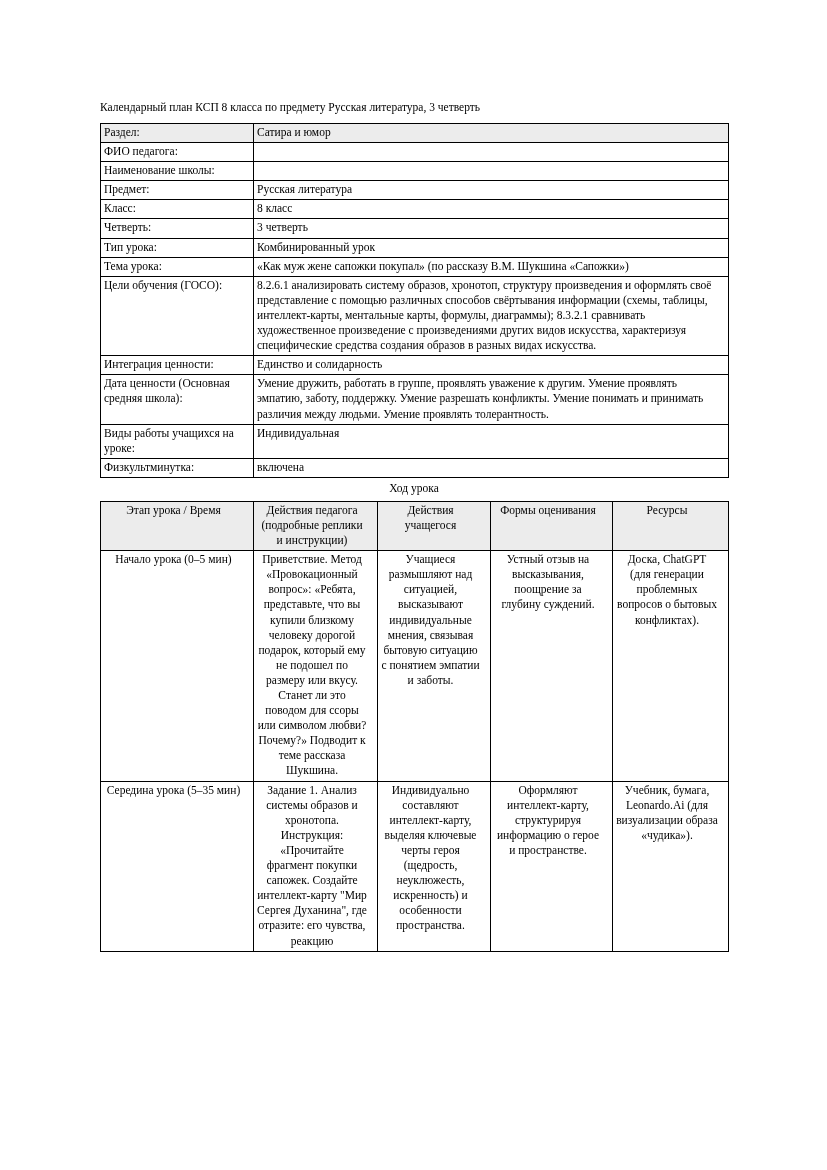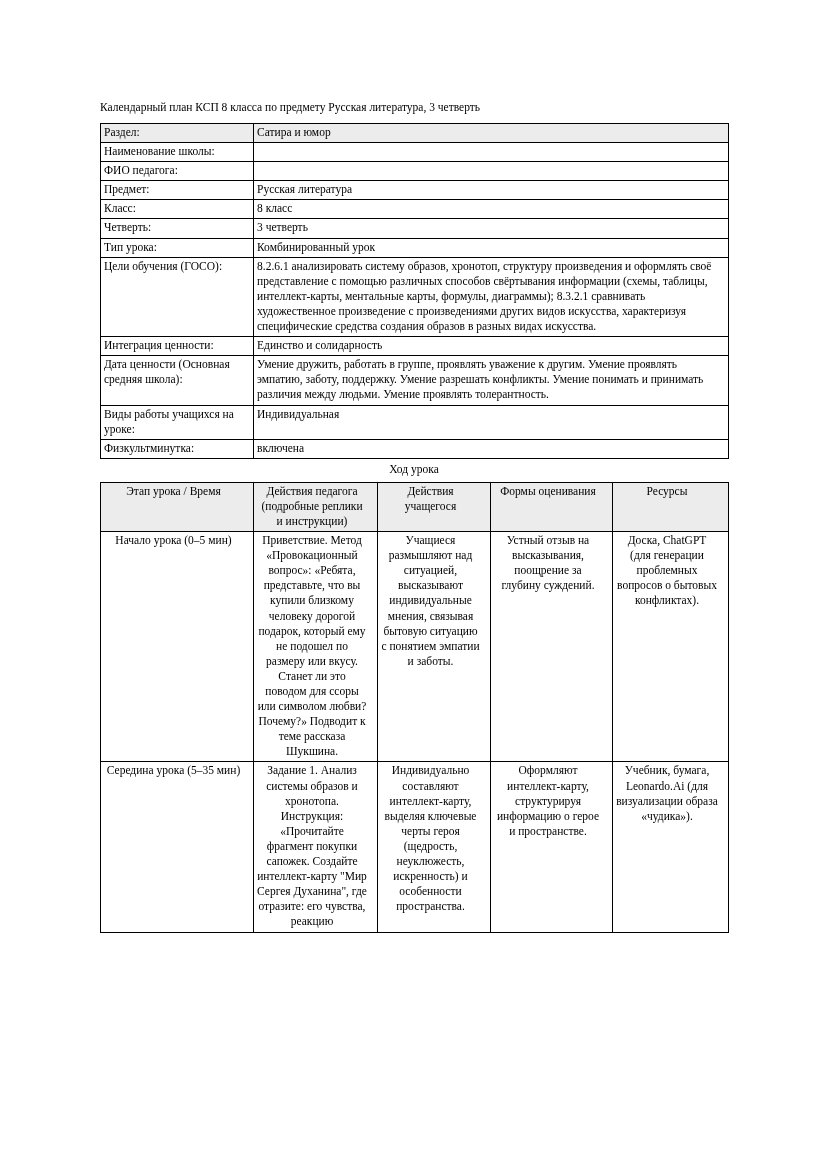--- a/index.html
+++ b/index.html
@@ -84,42 +84,46 @@
       <colgroup>
           <col class="c1">
           <col class="c2">
         </colgroup>
       <tbody>
         <tr class="shaded">
           <td>Раздел:</td>
           <td>Сатира и юмор</td>
         </tr>
         <tr>
-          <td>Наименование школы:</td>
+          <td>ФИО педагога:</td>
           <td></td>
         </tr>
         <tr>
-          <td>ФИО педагога:</td>
+          <td>Наименование школы:</td>
           <td></td>
         </tr>
         <tr>
           <td>Предмет:</td>
           <td>Русская литература</td>
         </tr>
         <tr>
           <td>Класс:</td>
           <td>8 класс</td>
         </tr>
         <tr>
           <td>Четверть:</td>
           <td>3 четверть</td>
         </tr>
         <tr>
           <td>Тип урока:</td>
           <td>Комбинированный урок</td>
+        </tr>
+        <tr>
+          <td>Тема урока:</td>
+          <td>«Как муж жене сапожки покупал» (по рассказу В.М. Шукшина «Сапожки»)</td>
         </tr>
         <tr>
           <td>Цели обучения (ГОСО):</td>
           <td>8.2.6.1 анализировать систему образов, хронотоп, структуру произведения и оформлять своё представление с помощью различных способов свёртывания информации (схемы, таблицы, интеллект-карты, ментальные карты, формулы, диаграммы); 8.3.2.1 сравнивать художественное произведение с произведениями других видов искусства, характеризуя специфические средства создания образов в разных видах искусства.</td>
         </tr>
         <tr>
           <td>Интеграция ценности:</td>
           <td>Единство и солидарность</td>
         </tr>
         <tr>

